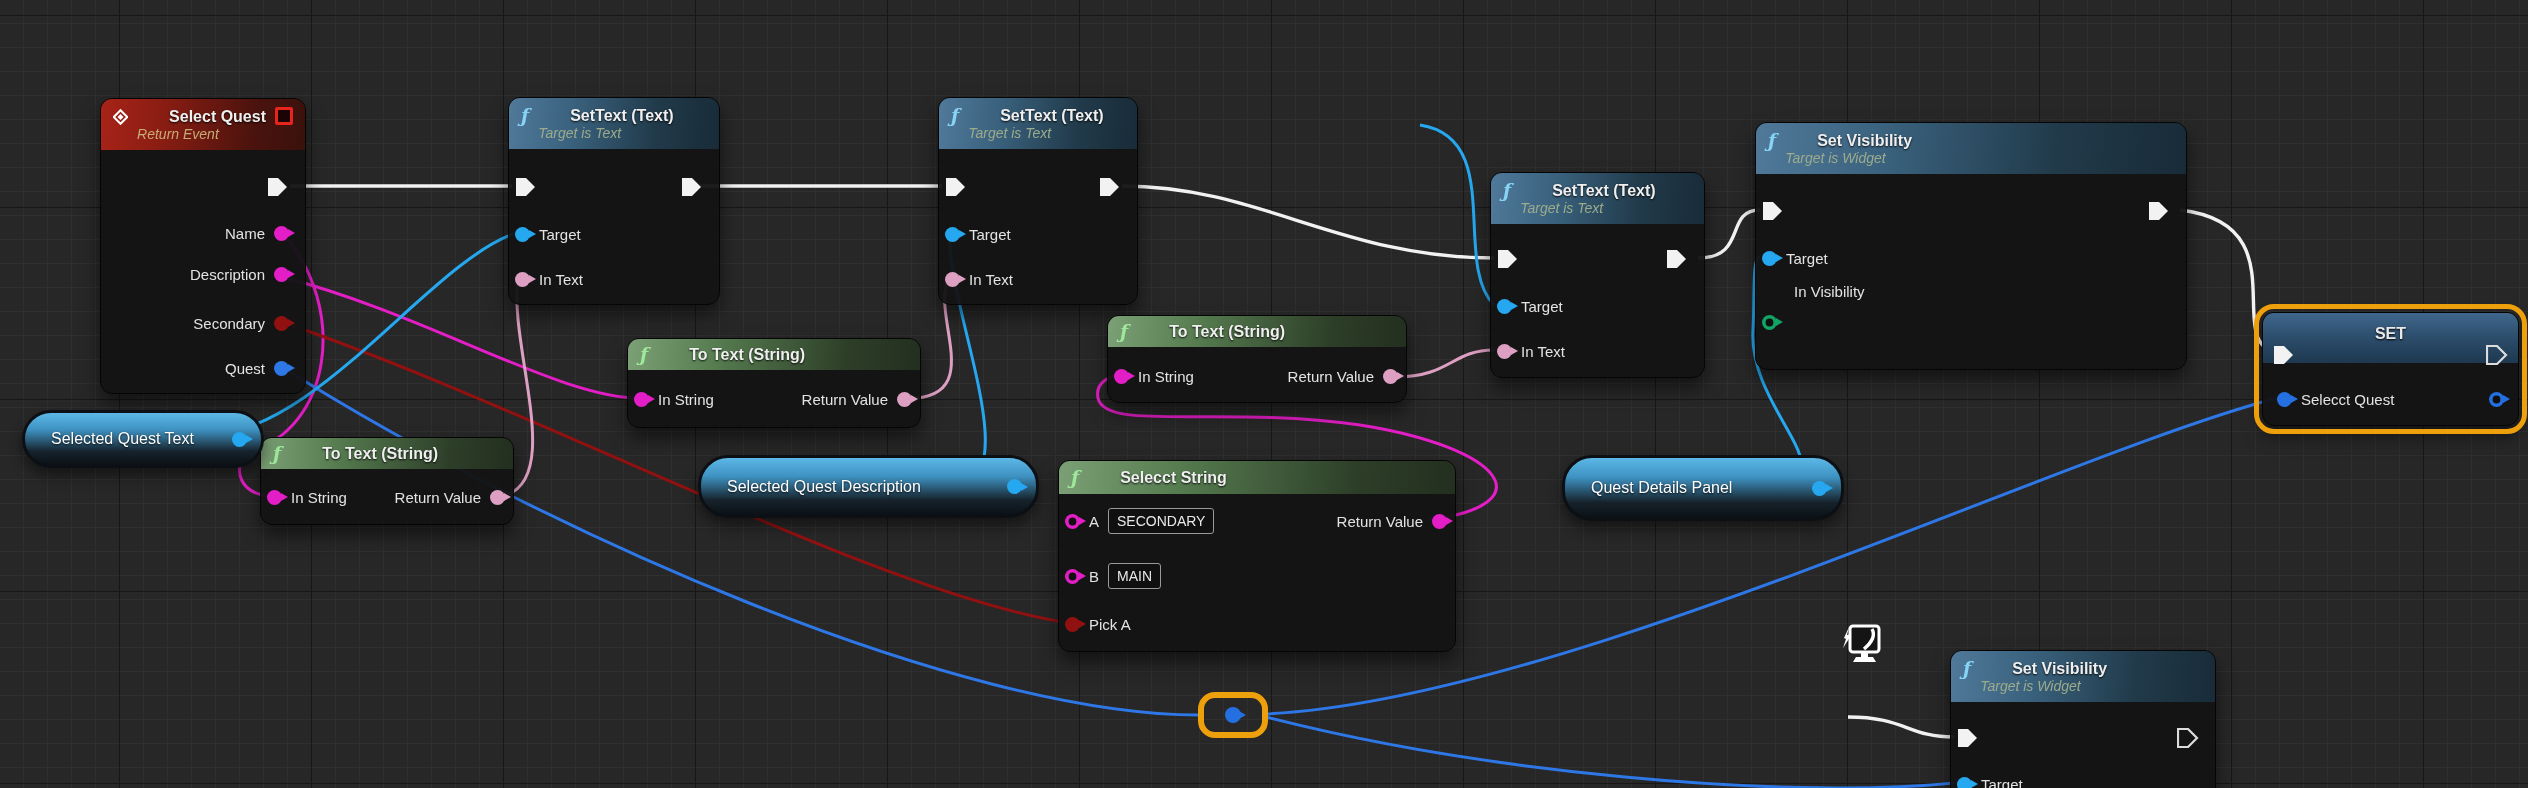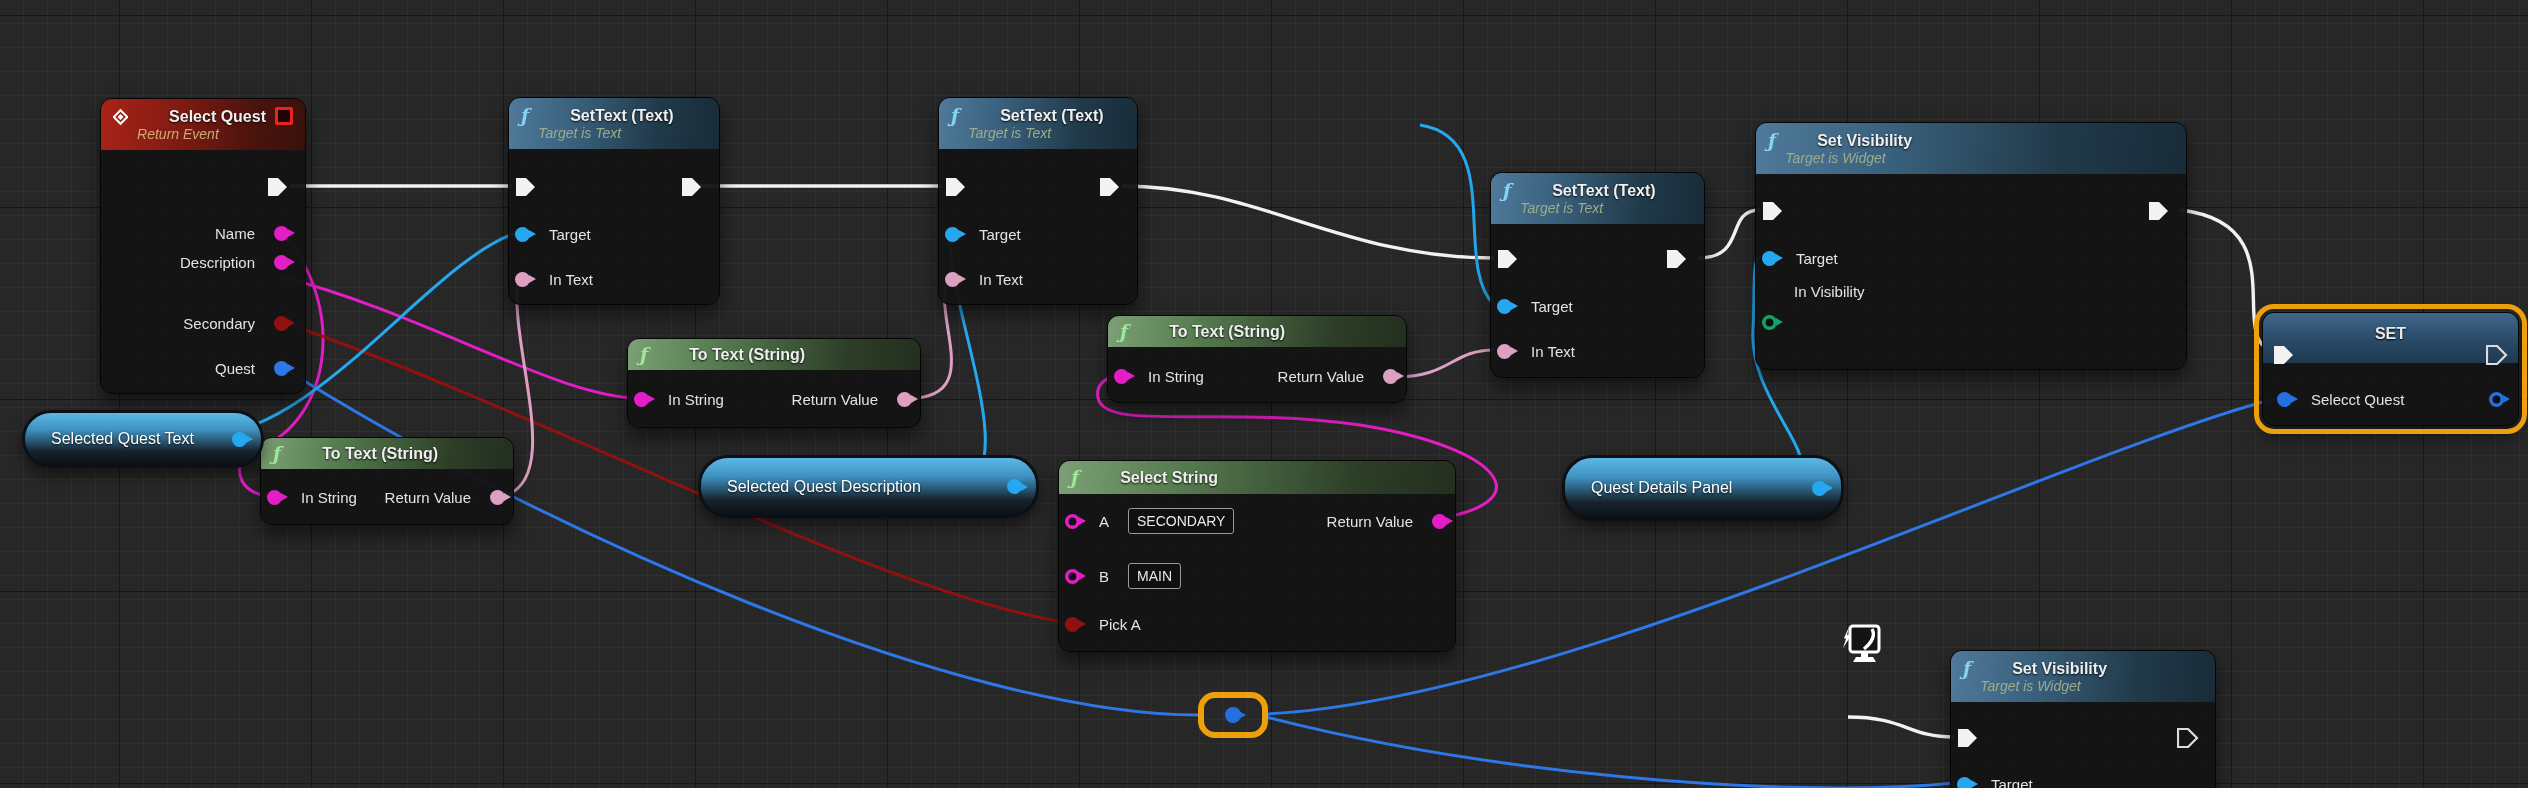--- a/index.html
+++ b/index.html
@@ -20,21 +20,21 @@
   .nhead.red{background:linear-gradient(95deg,#a82318 0%,#8a1d13 30%,#4a130d 75%,#3a110c 100%);}
   .nhead.blue{background:linear-gradient(95deg,#50799a 0%,#3a627e 30%,#213a4a 70%,#182b38 100%);}
   .nhead.green{background:linear-gradient(95deg,#7ba075 0%,#567c50 30%,#2d3e28 75%,#232f1f 100%);}
   .ntitle{font-weight:bold;color:#efefef;font-size:16px;line-height:19px;white-space:nowrap;
     text-shadow:0 1px 2px rgba(0,0,0,.9);margin-left:32px;}
   .nsub{font-style:italic;font-size:14px;line-height:17px;color:#9cab8c;white-space:nowrap;}
   .nsub.tan{color:#c6ac76;}
   .fico{font-family:"DejaVu Serif",serif;font-style:italic;font-weight:bold;font-size:19px;
     line-height:19px;}
   .fico.b{color:#86d3f5;} .fico.g{color:#9fe89b;}
-  .prow{position:absolute;height:30px;display:flex;align-items:center;gap:19px;
+  .prow{position:absolute;height:30px;display:flex;align-items:center;gap:9px;
     color:#e3e3e3;font-size:15px;white-space:nowrap;}
   .prow.l{left:6px;} .prow.r{right:16px;flex-direction:row-reverse;}
   .pin{width:15px;height:15px;border-radius:50%;position:relative;flex:none;background:var(--c);}
   .pin::after{content:"";position:absolute;left:14px;top:3.5px;border-top:4px solid transparent;
     border-bottom:4px solid transparent;border-left:7px solid var(--c);}
   .pin.hollow{background:#101010;box-shadow:inset 0 0 0 3.6px var(--c);}
   .epin{flex:none;}
   .vpill{position:absolute;z-index:2;display:flex;align-items:center;color:#fff;font-size:16px;
     padding:0 14px 0 26px;border:3px solid #0c1014;border-radius:30px;
     background:linear-gradient(180deg,#5cb8e6 0%,#3e92c2 32%,#16222b 74%,#0b1116 100%);
@@ -102,21 +102,21 @@
   </div>
   <div class="prow r" style="top:73px;">
     <svg class="epin" width="22" height="20" viewBox="0 0 22 20">
           <path d="M1 1h10l9 9-9 9H1z" fill="#f2f2f2"></path>
         </svg>
   </div>
   <div class="prow r" style="top:119px;">
     <span class="pin" style="--c:#e41ec6;"></span>
     <span>Name</span>
   </div>
-  <div class="prow r" style="top:148px;">
+  <div class="prow r" style="top:160px;">
     <span class="pin" style="--c:#e41ec6;"></span>
     <span>Description</span>
   </div>
   <div class="prow r" style="top:209px;">
     <span class="pin" style="--c:#911111;"></span>
     <span>Secondary</span>
   </div>
   <div class="prow r" style="top:254px;">
     <span class="pin" style="--c:#2e77e6;"></span>
     <span>Quest</span>
@@ -276,21 +276,21 @@
   </div>
   <div class="prow r" style="top:45px;right:8px;">
     <span class="pin" style="--c:#dda0c2;"></span>
     <span>Return Value</span>
   </div>
 </div>
 
 <div class="node" style="left:1058px;top:460px;width:396px;height:190px;">
   <div class="nhead green" style="padding:7px 12px;">
     <span class="fico g">ƒ</span>
-    <div class="ntitle">Select String</div>
+    <div class="ntitle">Selecct String</div>
   </div>
   <div class="prow l" style="top:45px;">
     <span class="pin hollow" style="--c:#e41ec6;"></span>
     <span>A</span>
     <span class="tbox">SECONDARY</span>
   </div>
   <div class="prow r" style="top:45px;right:8px;">
     <span class="pin" style="--c:#e41ec6;"></span>
     <span>Return Value</span>
   </div>

